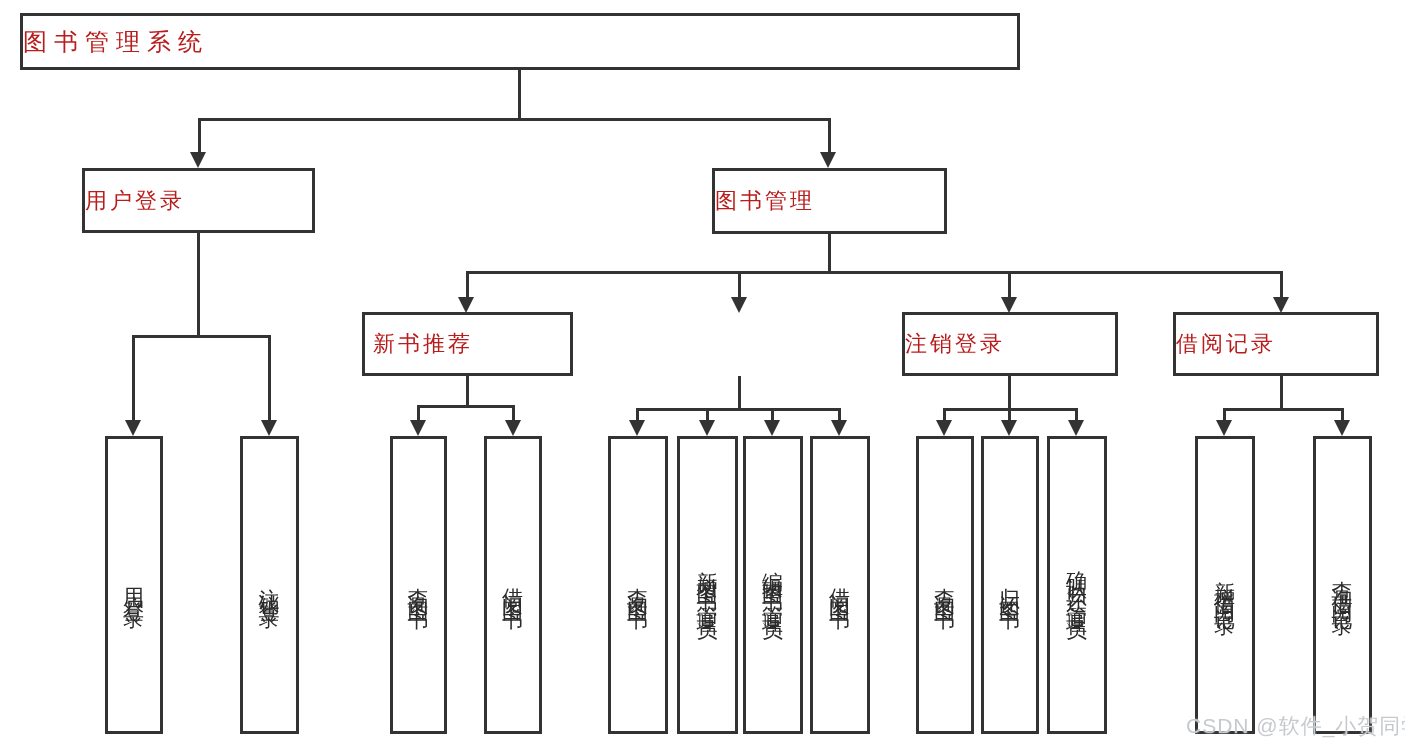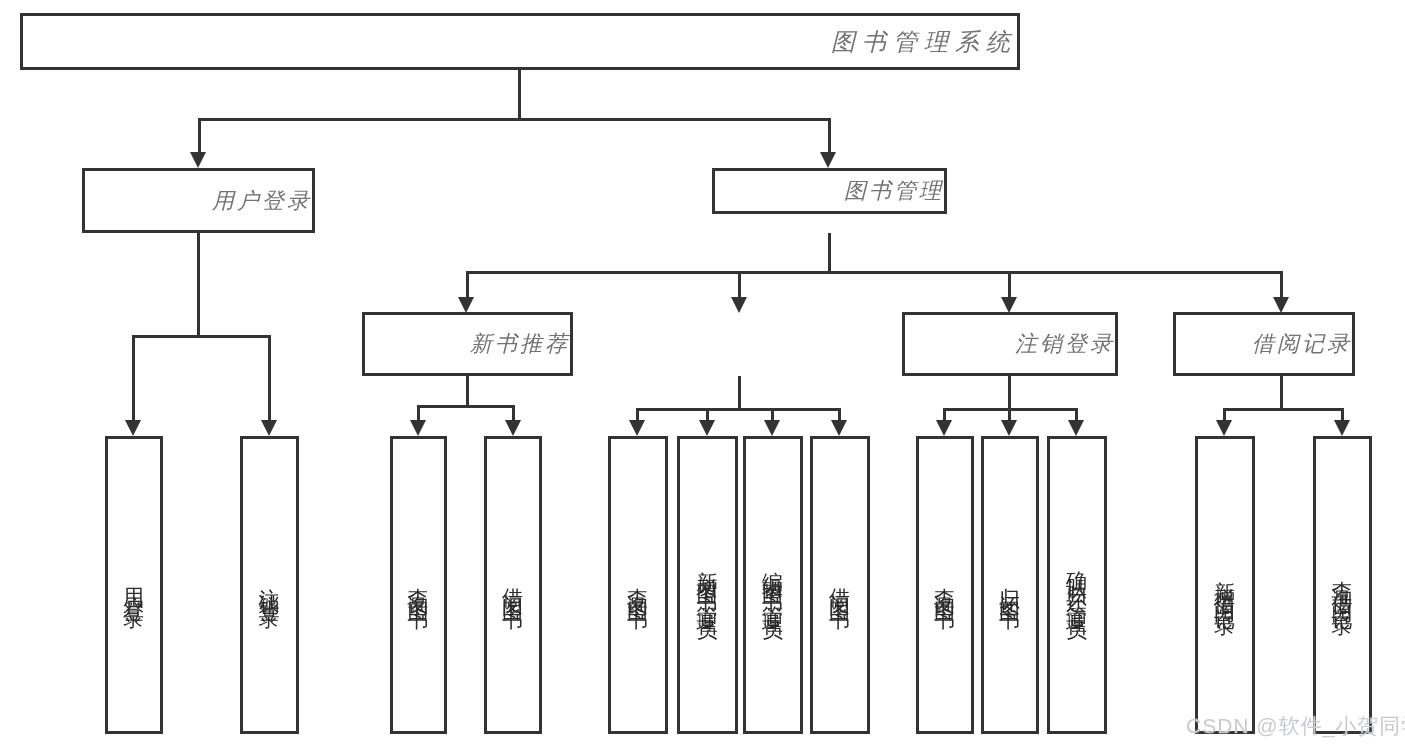--- a/index.html
+++ b/index.html
@@ -12,26 +12,25 @@
     overflow: hidden;
   }
   
   .hbox {
     position: absolute;
     box-sizing: border-box;
     border: 3px solid #333333;
     background: #ffffff;
     display: flex;
     align-items: center;
-    justify-content: flex-end;
-    color: #737373;
+    justify-content: flex-start;
+    color: #b91c1c;
     font-size: 22px;
     letter-spacing: 3px;
     white-space: nowrap;
-    font-style: italic;
   }
   .hbox.root { font-size: 24px; letter-spacing: 7px; border-width: 3px; }
   
   .vbox {
     position: absolute;
     box-sizing: border-box;
     border: 3px solid #333333;
     background: #ffffff;
     top: 436px;
     height: 298px;
@@ -76,31 +75,31 @@
 
 <div id="canvas">
 
   <div class="hbox root" style="left:20px; top:13px; width:1000px; height:57px;">
     <span>图书管理系统</span>
   </div>
 
   <div class="hbox" style="left:82px; top:168px; width:233px; height:65px;">
     <span>用户登录</span>
   </div>
-  <div class="hbox" style="left:712px; top:168px; width:235px; height:46px;">
+  <div class="hbox" style="left:712px; top:168px; width:235px; height:66px;">
     <span>图书管理</span>
   </div>
 
-  <div class="hbox" style="left:362px; top:312px; width:211px; height:64px;">
+  <div class="hbox" style="left:362px; top:312px; width:211px; height:64px;padding-left:8px;">
     <span>新书推荐</span>
   </div>
   <div class="hbox" style="left:902px; top:312px; width:216px; height:64px;">
     <span>注销登录</span>
   </div>
-  <div class="hbox" style="left:1173px; top:312px; width:182px; height:64px;padding-left:8px;">
+  <div class="hbox" style="left:1173px; top:312px; width:206px; height:64px;">
     <span>借阅记录</span>
   </div>
 
   <div class="vbox" style="left:105px; width:58px;">
     <span class="vtxt">用户登录</span>
   </div>
   <div class="vbox" style="left:240px; width:59px;">
     <span class="vtxt">注销登录</span>
   </div>
   <div class="vbox" style="left:390px; width:57px;">

